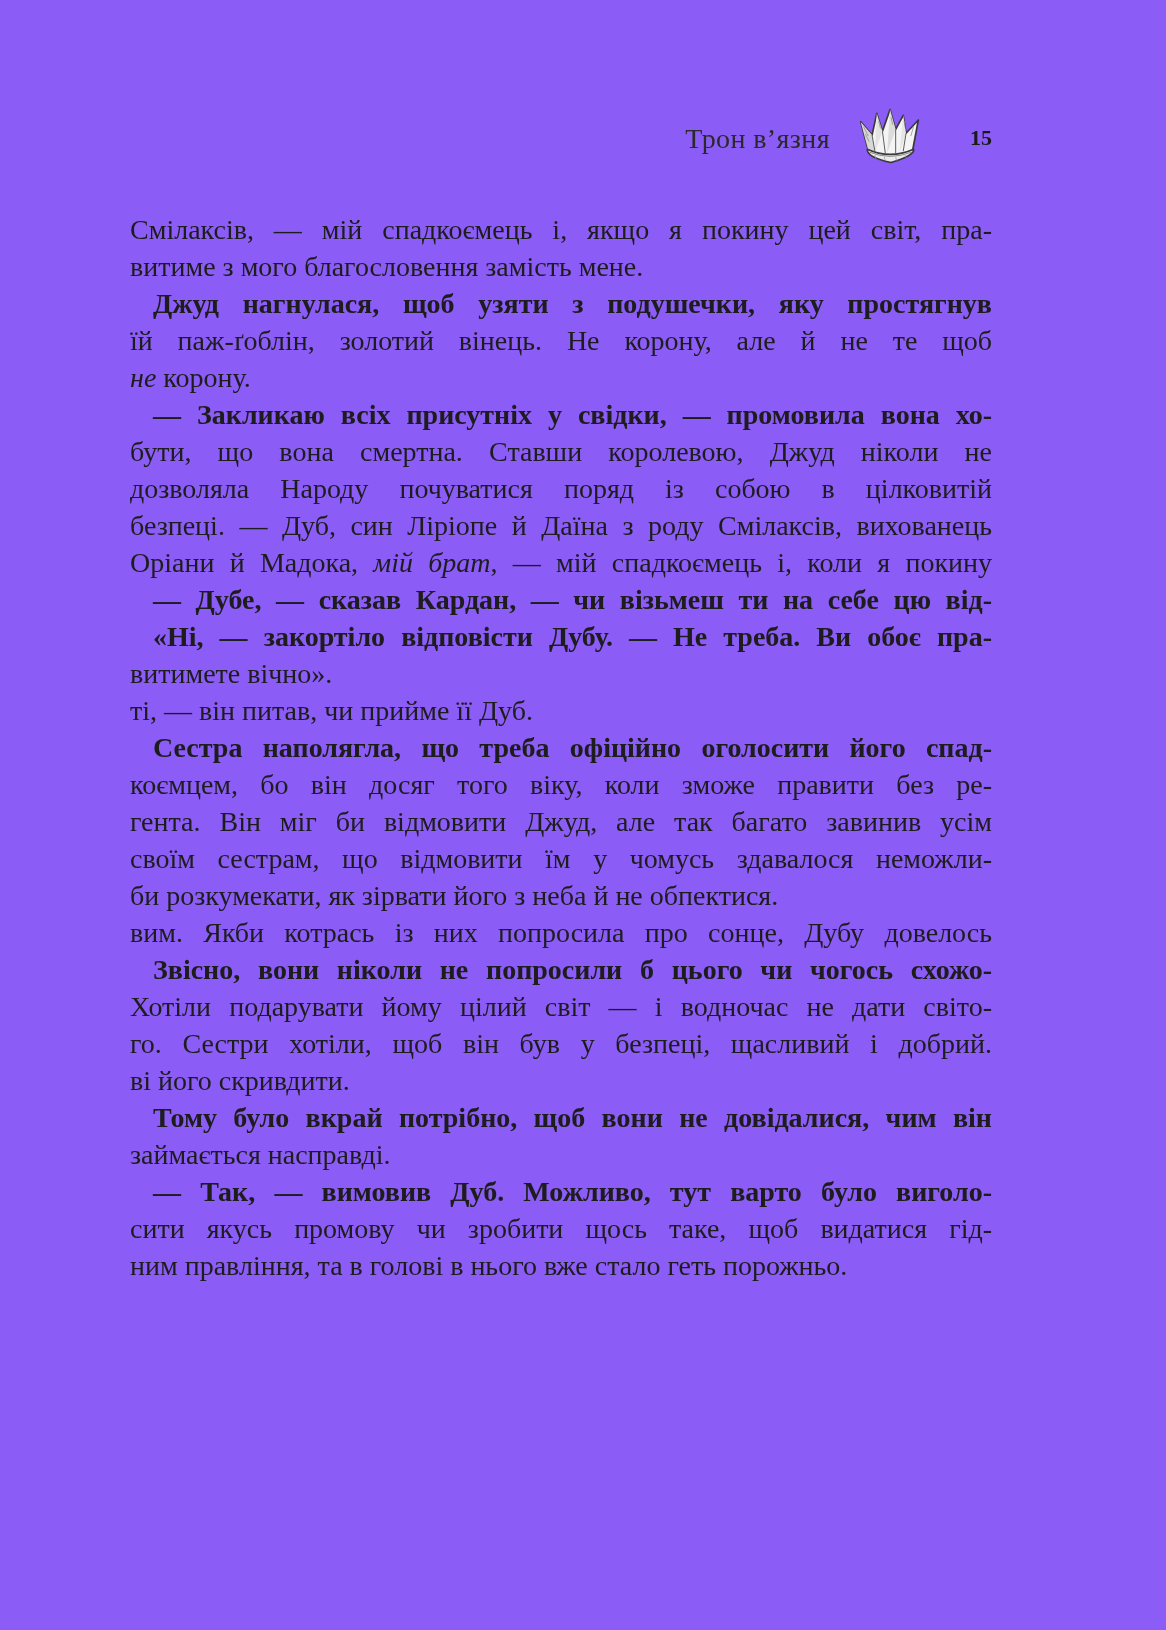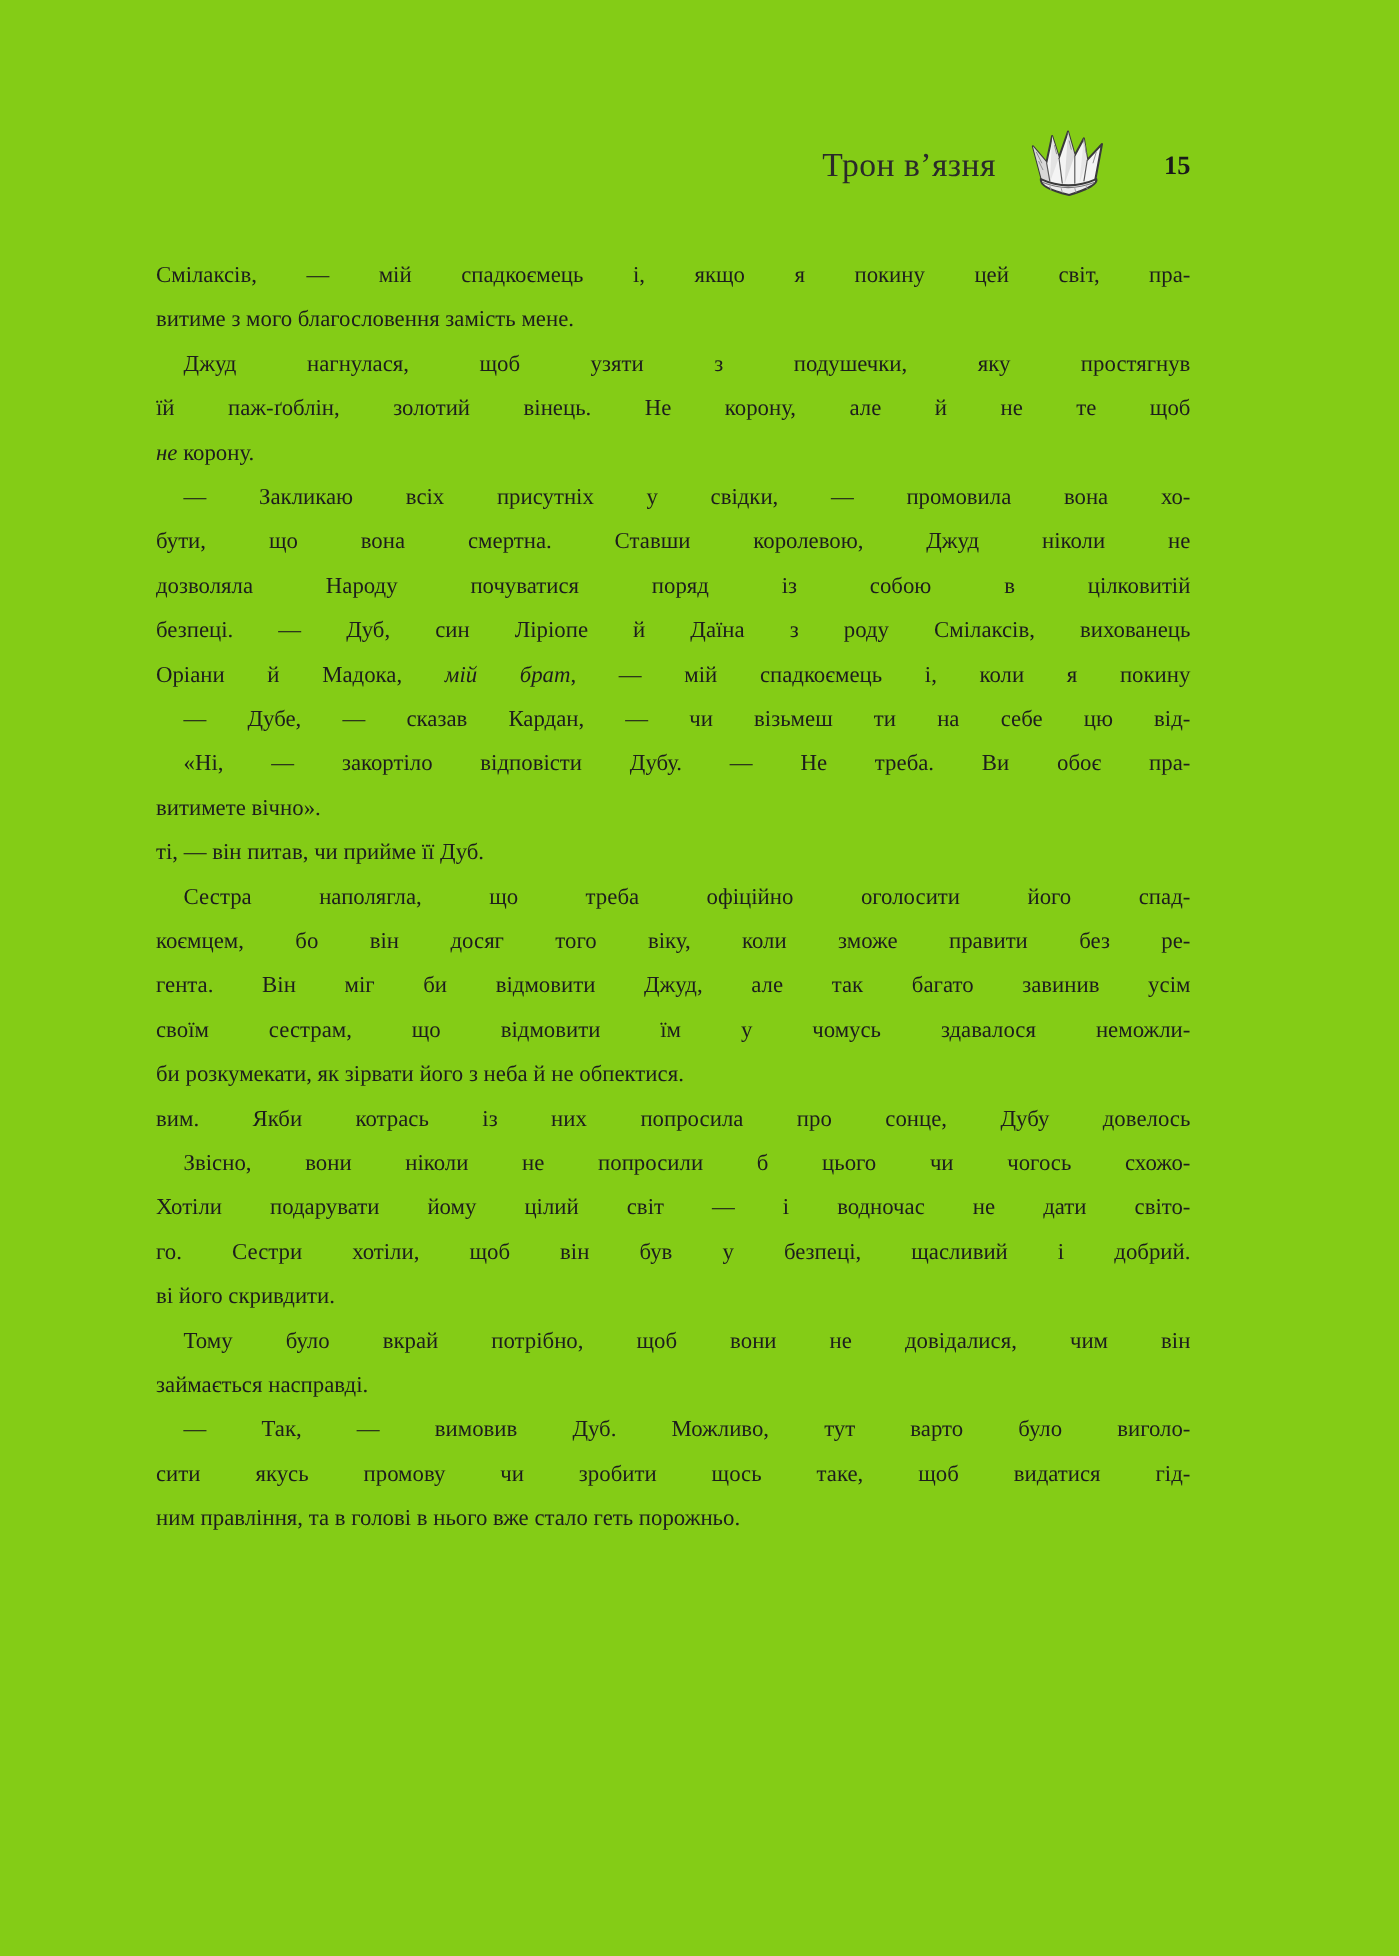--- a/index.html
+++ b/index.html
@@ -1,21 +1,21 @@
 <!DOCTYPE html>
 <html lang="uk"><head>
 <meta charset="utf-8">
 <style>
   html, body { margin: 0; padding: 0; background: #9a9a9a; }
   .page {
     position: relative;
     width: 1166px;
     height: 1630px;
     margin: 0 auto;
-    background: #84cc16;
+    background: #8b5cf6;
     font-family: "Liberation Serif", serif;
     overflow: hidden;
   }
   .page-header {
     position: absolute;
     left: 130px;
     top: 100px;
     width: 862px;
     height: 74px;
     display: flex;
@@ -43,29 +43,29 @@
     transform: translateY(1px);
   }
   .body-text {
     position: absolute;
     left: 130px;
     top: 211px;
     width: 862px;
   }
   .paragraph { margin: 0; }
   .line {
-    font-size: 19px;
+    font-size: 28px;
     line-height: 37px;
     color: #1d1d1d;
     text-align: justify;
     text-align-last: justify;
     white-space: normal;
   }
   .line.last { text-align-last: left; }
-  .line.indent { text-indent: 23px; }
+  .line.indent { text-indent: 23px; font-weight: bold; }
   .line i { font-style: italic; }
 </style>
 </head>
 <body>
 
 <div class="page">
 
   <header class="page-header">
     <span class="running-title">Трон в’язня</span>
 

